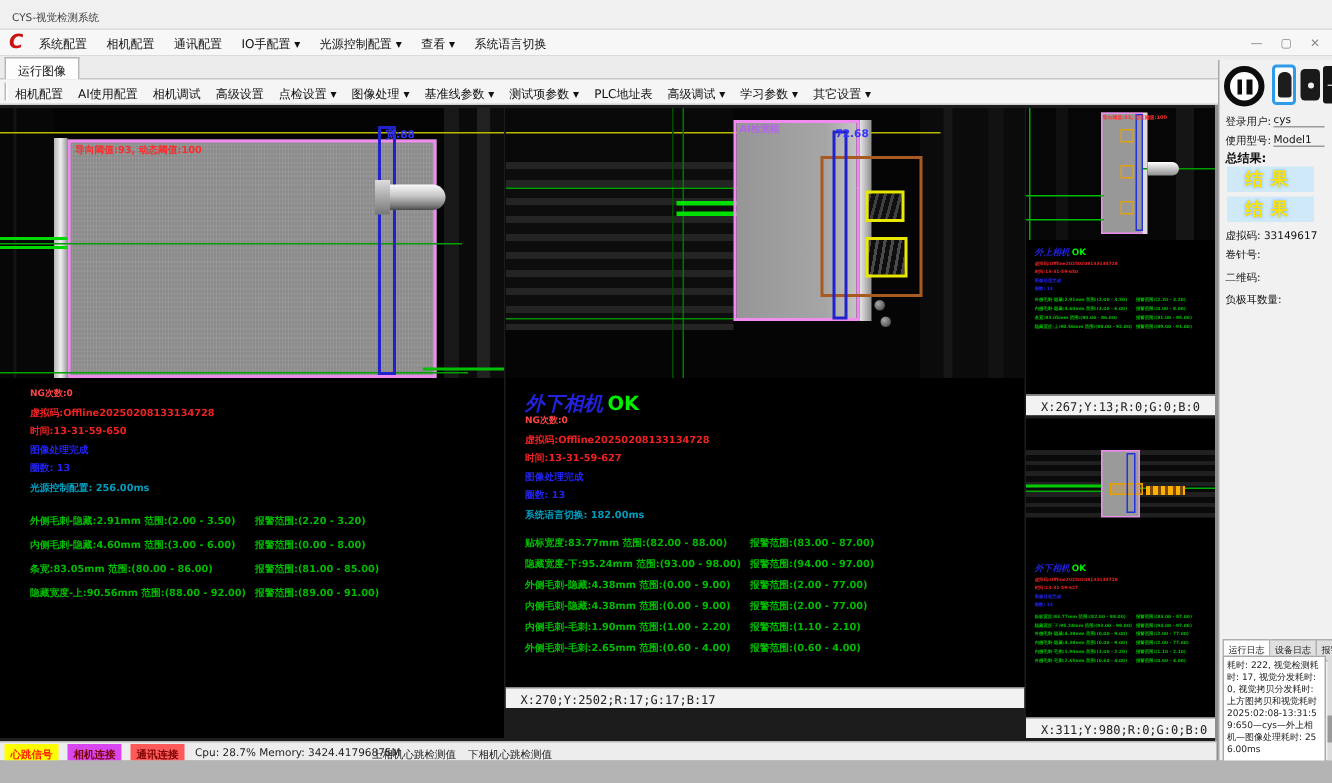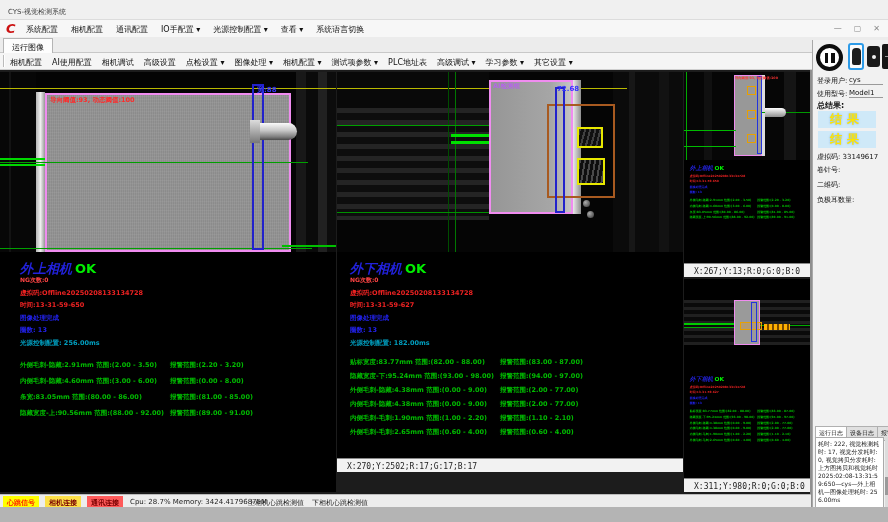--- a/index.html
+++ b/index.html
@@ -162,21 +162,21 @@
   .log-tab:first-child { border-left:1px solid #b0b0b0; background:#fff; }
   .log-box { position:absolute; left:2px; top:397px; width:69px; height:72px; background:#fff; border:1px solid #aaa;
              font-size:6px; line-height:8px; color:#222; padding:2px; overflow:hidden; word-break:break-all; }
   .log-scrollbar { position:absolute; left:72px; top:397px; width:3px; height:72px; background:#dcdcdc; }
   .log-thumb { position:absolute; left:0; top:40px; width:3px; height:18px; background:#9a9a9a; }
 
   
   #badges { position:absolute; left:0; top:494px; width:811px; height:13px; background:#ededed; border-top:1px solid #bbb; }
   .badge { position:absolute; top:1px; height:11px; font-size:7px; font-weight:bold; padding:1.5px 4px 0 4px; }
   .b1 { left:3px;  background:#ffff00; color:#ff2200; }
-  .b2 { left:45px; background:#fde047; color:#7a0000; }
+  .b2 { left:45px; background:#d946ef; color:#7a0000; }
   .b3 { left:87px; background:#ff5a5a; color:#7a0000; }
   .sys-text { position:absolute; top:3px; font-size:7px; color:#222; white-space:nowrap; }
   #bottom-strip { position:absolute; left:0; top:507px; width:888px; height:15px; background:#b4b4b4; }
   #split { position:absolute; left:810px; top:70px; width:2px; height:437px; background:#8f8f8f; }
 </style>
 </head>
 <body>
 
 <div id="app">
 
@@ -208,21 +208,21 @@
 
   <div class="toolbar">
     <span class="tb-sep"></span>
     <div class="toolbar-items">
         <span class="toolbar-item">相机配置</span>
         <span class="toolbar-item">AI使用配置</span>
         <span class="toolbar-item">相机调试</span>
         <span class="toolbar-item">高级设置</span>
         <span class="toolbar-item">点检设置 ▾</span>
         <span class="toolbar-item">图像处理 ▾</span>
-        <span class="toolbar-item">相机配置 ▾</span>
+        <span class="toolbar-item">基准线参数 ▾</span>
         <span class="toolbar-item">测试项参数 ▾</span>
         <span class="toolbar-item">PLC地址表</span>
         <span class="toolbar-item">高级调试 ▾</span>
         <span class="toolbar-item">学习参数 ▾</span>
         <span class="toolbar-item">其它设置 ▾</span>
       </div>
   </div>
 
   <div id="main"></div>
   <div id="split"></div>
@@ -243,21 +243,20 @@
       <div class="lv-g2"></div>
       <div class="lv-gd1"></div>
       <div class="lv-gd2"></div>
       <div class="lv-gr"></div>
       <div class="lv-blue"></div>
       <span class="lv-blue-label">宽:88</span>
       <div class="lv-pin-base"></div>
       <div class="lv-pin"></div>
     </div>
     <div class="vtext">
-      <div class="vt-title"><span>外上相机</span><span class="ok">OK</span></div>
       <div class="vt-ng">NG次数:0</div>
       <div class="vt-line c-red">虚拟码:Offline20250208133134728</div>
       <div class="vt-line c-red">时间:13-31-59-650</div>
       <div class="vt-line c-blue">图像处理完成</div>
       <div class="vt-line c-blue">圈数: 13</div>
       <div class="vt-line c-teal">光源控制配置: 256.00ms</div>
       <div class="meas">
           <div class="meas-row">
           <span class="m-text">外侧毛刺-隐藏:2.91mm 范围:(2.00 - 3.50)</span>
           <span class="m-alarm">报警范围:(2.20 - 3.20)</span>
@@ -303,21 +302,21 @@
       <div class="mv-bolt1"></div>
       <div class="mv-bolt2"></div>
     </div>
     <div class="vtext">
       <div class="vt-title"><span>外下相机</span><span class="ok">OK</span></div>
       <div class="vt-ng">NG次数:0</div>
       <div class="vt-line c-red">虚拟码:Offline20250208133134728</div>
       <div class="vt-line c-red">时间:13-31-59-627</div>
       <div class="vt-line c-blue">图像处理完成</div>
       <div class="vt-line c-blue">圈数: 13</div>
-      <div class="vt-line c-teal">光源控制配置: 182.00ms</div>
+      <div class="vt-line c-teal">系统语言切换: 182.00ms</div>
       <div class="meas">
           <div class="meas-row">
           <span class="m-text">贴标宽度:83.77mm 范围:(82.00 - 88.00)</span>
           <span class="m-alarm">报警范围:(83.00 - 87.00)</span>
         </div>
           <div class="meas-row">
           <span class="m-text">隐藏宽度-下:95.24mm 范围:(93.00 - 98.00)</span>
           <span class="m-alarm">报警范围:(94.00 - 97.00)</span>
         </div>
           <div class="meas-row">

